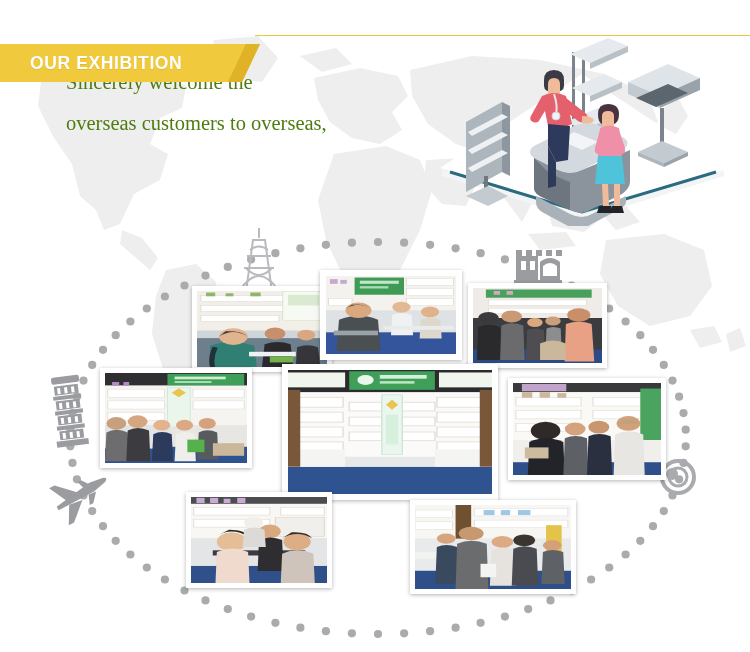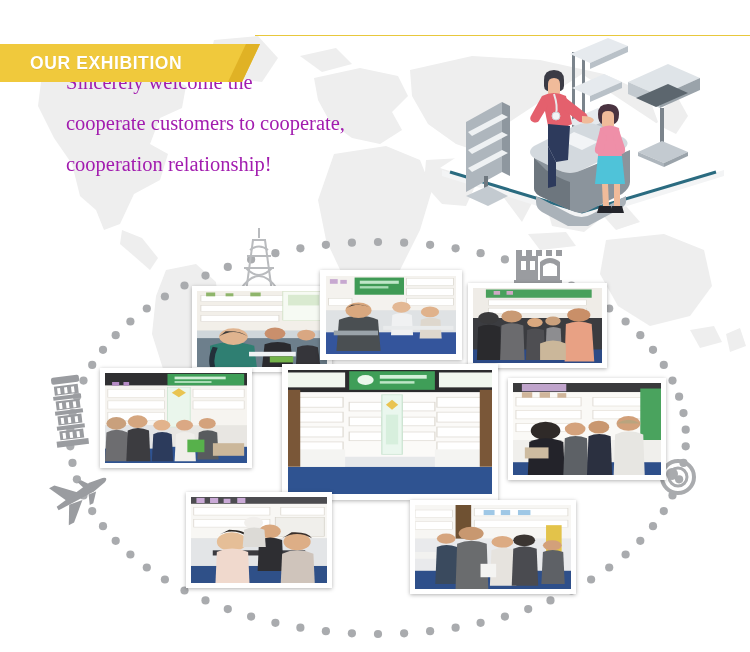--- a/index.html
+++ b/index.html
@@ -37,21 +37,21 @@
   }
   #ribbon-rule{
     position:absolute;left:255px;top:35px;width:495px;height:1.4px;
     background:#e8c83c;z-index:29;
   }
 
   
   #welcome-text{
     position:absolute;left:66px;top:62px;width:400px;
     font-family:"Liberation Serif", serif;
-    font-size:20.5px;color:#a21caf;line-height:41px;
+    font-size:20.5px;color:#4d7c0f;line-height:41px;
     z-index:20;
   }
   #welcome-text div{white-space:nowrap;}
 
   
   #booth-illustration{
     position:absolute;left:432px;top:36px;width:300px;height:190px;z-index:18;
   }
 
   
@@ -280,22 +280,21 @@
     <svg id="ribbon-bg" viewBox="0 0 260 38" preserveAspectRatio="none">
       <polygon points="0,0 260,0 242,38 0,38" fill="#f0c93c"></polygon>
       <polygon points="260,0 242,38 228,38 246,0" fill="#e0b225"></polygon>
     </svg>
     <div id="ribbon-title">OUR EXHIBITION</div>
   </div>
   <div id="ribbon-rule"></div>
 
   <div id="welcome-text">
     <div>Sincerely welcome the</div>
-    <div>cooperate customers to cooperate,</div>
-    <div>cooperation relationship!</div>
+    <div>overseas customers to overseas,</div>
   </div>
 
   <svg id="booth-illustration" viewBox="0 0 300 190">
 
     <polygon points="150,176 8,132 150,38 292,132" fill="#ffffff"></polygon>
     <polygon points="150,178 10,134 10,140 150,184 292,140 292,134" fill="#f3f4f5"></polygon>
     <polyline points="18,136 150,176 284,136" fill="none" stroke="#2a6b80" stroke-width="3"></polyline>
 
     <g>
       <polygon points="34,86 70,66 70,136 34,156" fill="#aeb6bd"></polygon>

